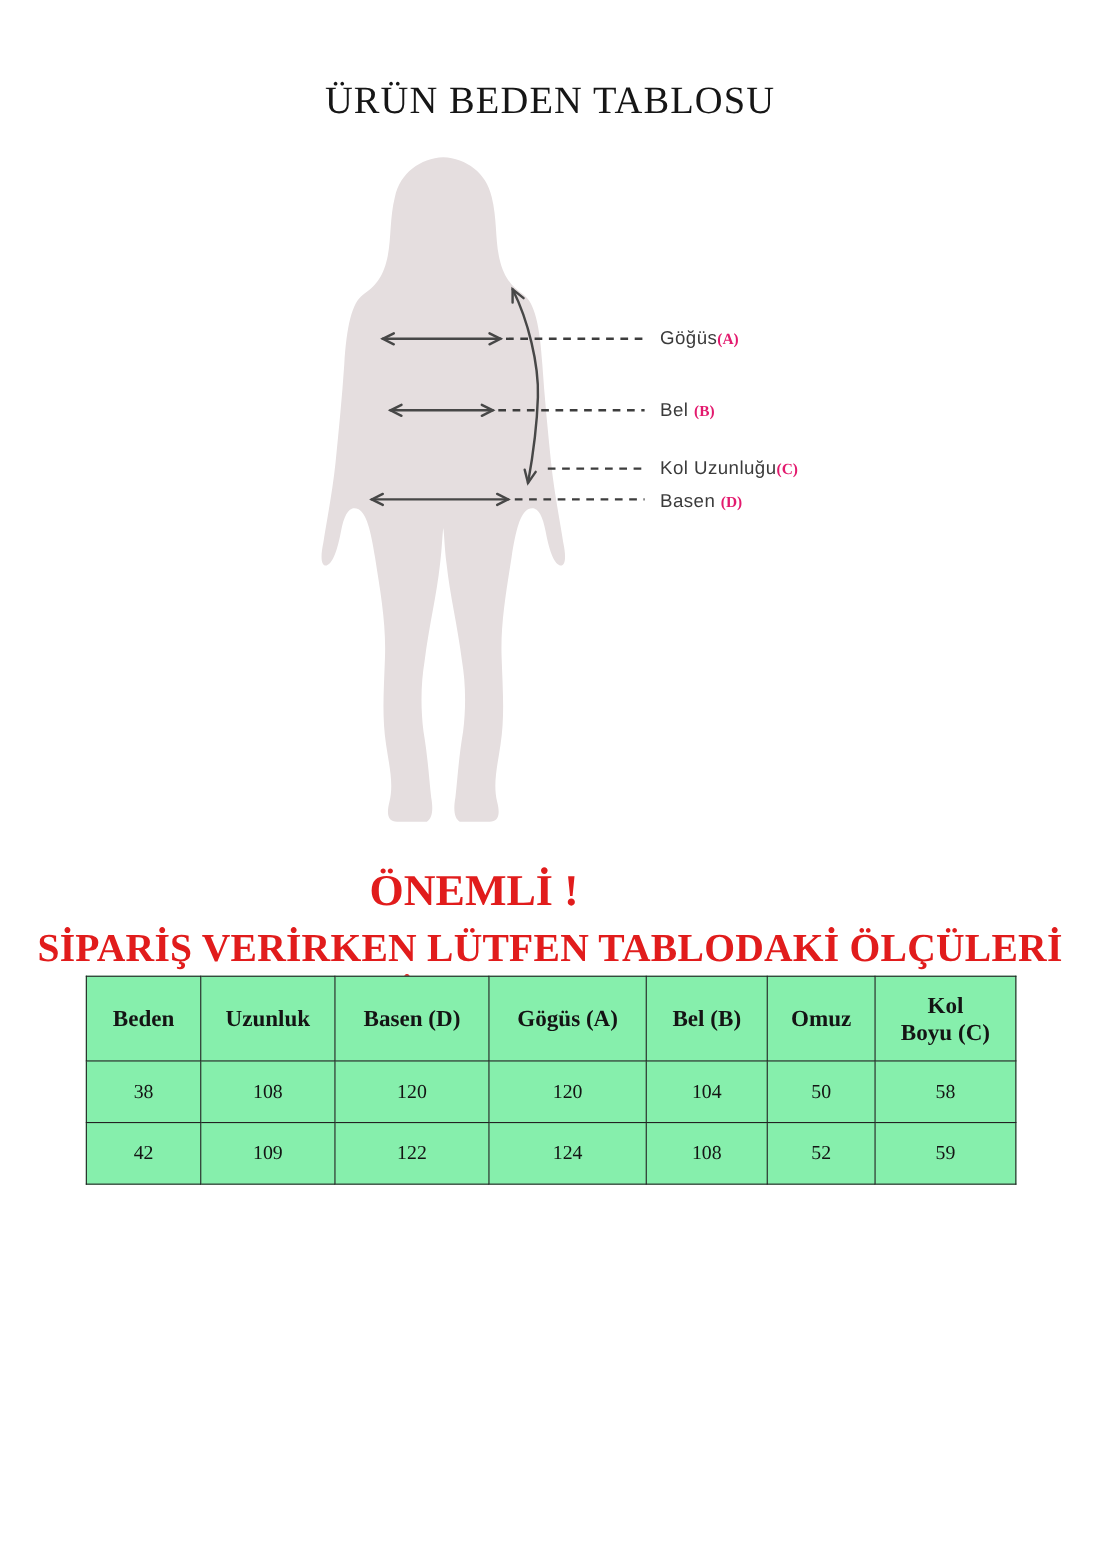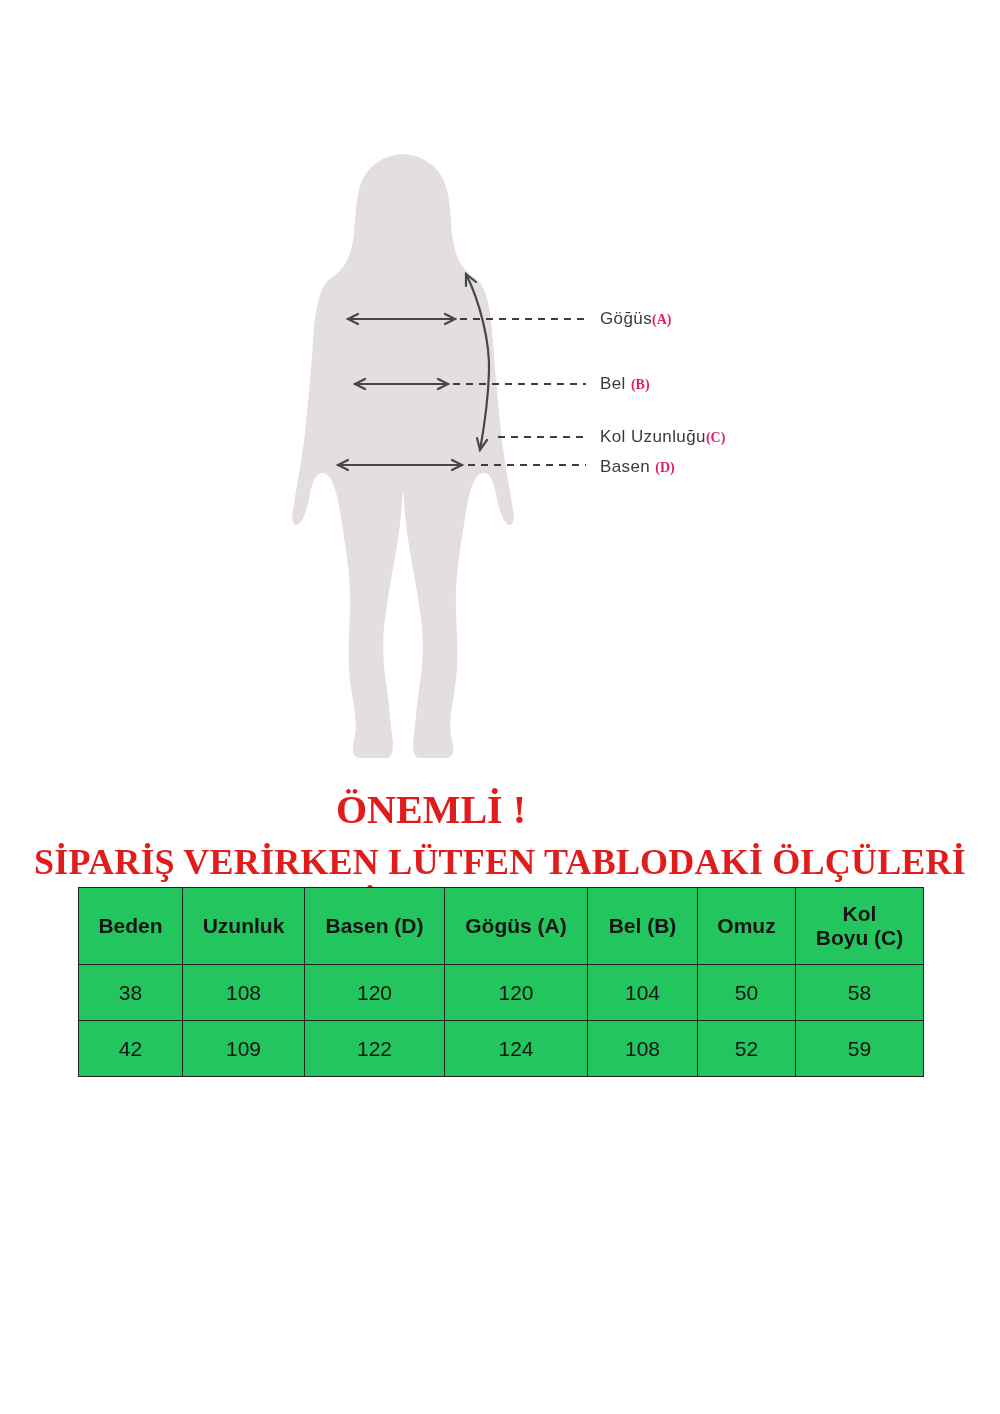--- a/index.html
+++ b/index.html
@@ -17,21 +17,21 @@
     margin:0;
     text-align:center;
     font-family:"Liberation Serif", serif;
     font-weight:400;
     font-size:35px;
     letter-spacing:1px;
     color:#161616;
   }
   .figure{
     position:absolute;
-    top:12px; left:0;
+    top:1px; left:0;
     width:965px; height:770px;
   }
   .figure svg{position:absolute;top:0;left:0;}
   .mlabel{
     position:absolute;
     left:600px;
     height:22px;
     line-height:22px;
     white-space:nowrap;
     color:#3b3b3b;
@@ -63,47 +63,49 @@
     font-size:36px;
     letter-spacing:0.2px;
     color:#e11c1c;
   }
   table.size-table{
     position:absolute;
     top:887px; left:78px;
     width:845px;
     border-collapse:collapse;
     table-layout:fixed;
-    background:#22c55e;
+    background:#86efac;
+    font-family:Liberation Serif, serif;
   }
   table.size-table th, table.size-table td{
     border:1.5px solid #222222;
     text-align:center;
     vertical-align:middle;
     color:#141414;
     padding:0;
   }
   table.size-table th{
     height:76px;
     font-weight:700;
     font-size:21px;
     line-height:1.15;
     white-space:pre-line;
   }
   table.size-table td{
     height:55px;
     font-weight:400;
-    font-size:21px;
+    font-size:18px;
   }
 </style>
 </head>
 <body>
 
 <div class="page">
 
+  <h1 class="title">ÜRÜN BEDEN TABLOSU</h1>
 
   <div class="figure">
     <svg width="1000" height="770" viewBox="0 0 1000 770">
 
       <path fill="#e5dedf" d="
         M 403 142
         C 382 143 364 156 359 178
         C 354 198 356 216 352 234
         C 348 252 340 260 330 267
         C 320 274 315 296 313 330

